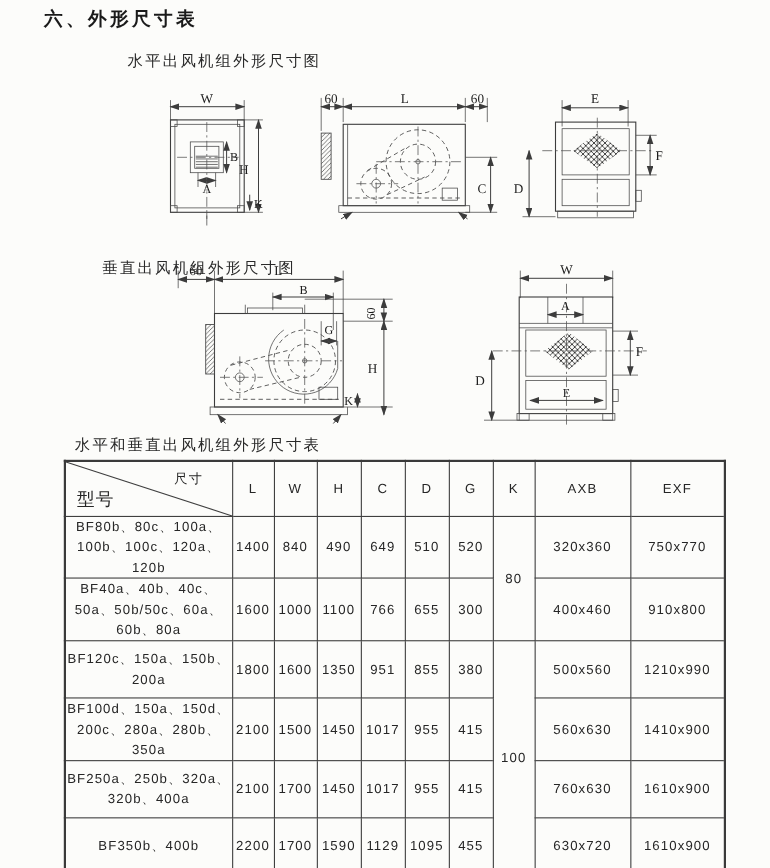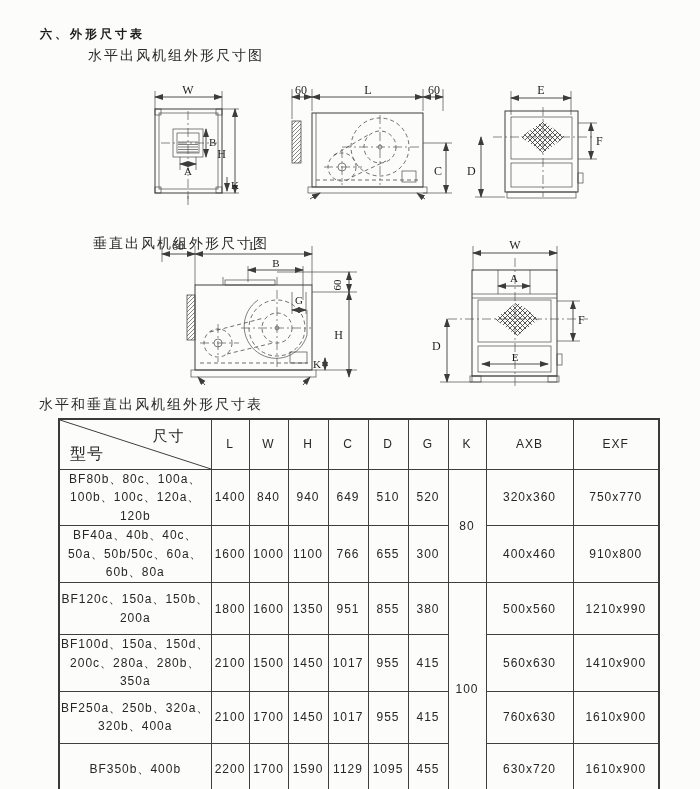--- a/index.html
+++ b/index.html
@@ -1,44 +1,44 @@
 <!DOCTYPE html>
 <html><head>
 <meta charset="utf-8">
 <style>
   html,body{margin:0;padding:0;}
   body{width:700px;height:789px;background:#fcfcfa;position:relative;
        font-family:"Liberation Sans",sans-serif;color:#222;overflow:hidden;}
   .abs{position:absolute;}
-  .page-title{left:40px;top:6px;font-size:12px;font-weight:bold;letter-spacing:3px;color:#1a1a1a;margin-top:20px;}
+  .page-title{left:40px;top:6px;font-size:17px;font-weight:bold;letter-spacing:3px;color:#1a1a1a;}
   .sub{font-size:14px;letter-spacing:2px;color:#2a2a2a;}
-  .sub1{left:88px;top:47px;}
+  .sub1{left:116px;top:47px;}
   .sub2{left:93px;top:211px;margin-top:24px;}
-  .sub3{left:39px;top:396px;}
+  .sub3{left:68px;top:396px;}
 
   
   svg{overflow:visible;}
   .ln{stroke:#3c3c3c;stroke-width:1;fill:none;}
   .tn{stroke:#4a4a4a;stroke-width:.7;fill:none;}
   .dsh{stroke:#4a4a4a;stroke-width:.8;fill:none;stroke-dasharray:4 3;}
   .cl{stroke:#555;stroke-width:.7;fill:none;stroke-dasharray:9 3 2 3;}
   .dim{stroke:#3c3c3c;stroke-width:.9;fill:none;}
   svg text{font-family:"Liberation Serif",serif;font-size:12px;fill:#1d1d1d;}
   svg text.sm{font-size:11px;}
 
   
   table.dims{position:absolute;left:58px;top:418px;width:600px;border-collapse:collapse;
              table-layout:fixed;background:#fcfcfa;border:2px solid #3a3a3a;}
   table.dims th,table.dims td{border:1px solid #3f3f3f;text-align:center;vertical-align:middle;
              font-size:12px;font-weight:normal;color:#262626;padding:0;letter-spacing:1px;}
   table.dims tr.hdr{height:50px;}
   table.dims tr.row{height:52px;}
   td.model{text-align:left;padding:3px 4px 3px 9px;font-size:11px;line-height:1.55;letter-spacing:0;margin-top:48px;}
   th.diag{position:relative;padding:0;}
-  th.diag .dimlab{position:absolute;right:26px;top:7px;font-size:15px;letter-spacing:1px;}
+  th.diag .dimlab{position:absolute;right:26px;top:7px;font-size:12px;letter-spacing:1px;}
   th.diag .modlab{position:absolute;left:10px;bottom:4px;font-size:16px;letter-spacing:1px;}
 </style>
 </head>
 <body>
 
 <div class="abs page-title">六、外形尺寸表</div>
 <div class="abs sub sub1">水平出风机组外形尺寸图</div>
 
 <svg class="abs" style="left:135px;top:85px;" width="118" height="122" viewBox="0 0 118 122">
   <defs>
@@ -290,21 +290,21 @@
     <th>D</th>
     <th>G</th>
     <th>K</th>
     <th>AXB</th>
     <th>EXF</th>
   </tr>
   <tr class="row">
     <td class="model">BF80b、80c、100a、100b、100c、120a、120b</td>
     <td>1400</td>
     <td>840</td>
-    <td>940</td>
+    <td>490</td>
     <td>649</td>
     <td>510</td>
     <td>520</td>
     <td rowspan="2">80</td>
     <td>320x360</td>
     <td>750x770</td>
   </tr>
   <tr class="row">
     <td class="model">BF40a、40b、40c、50a、50b/50c、60a、60b、80a</td>
     <td>1600</td>

